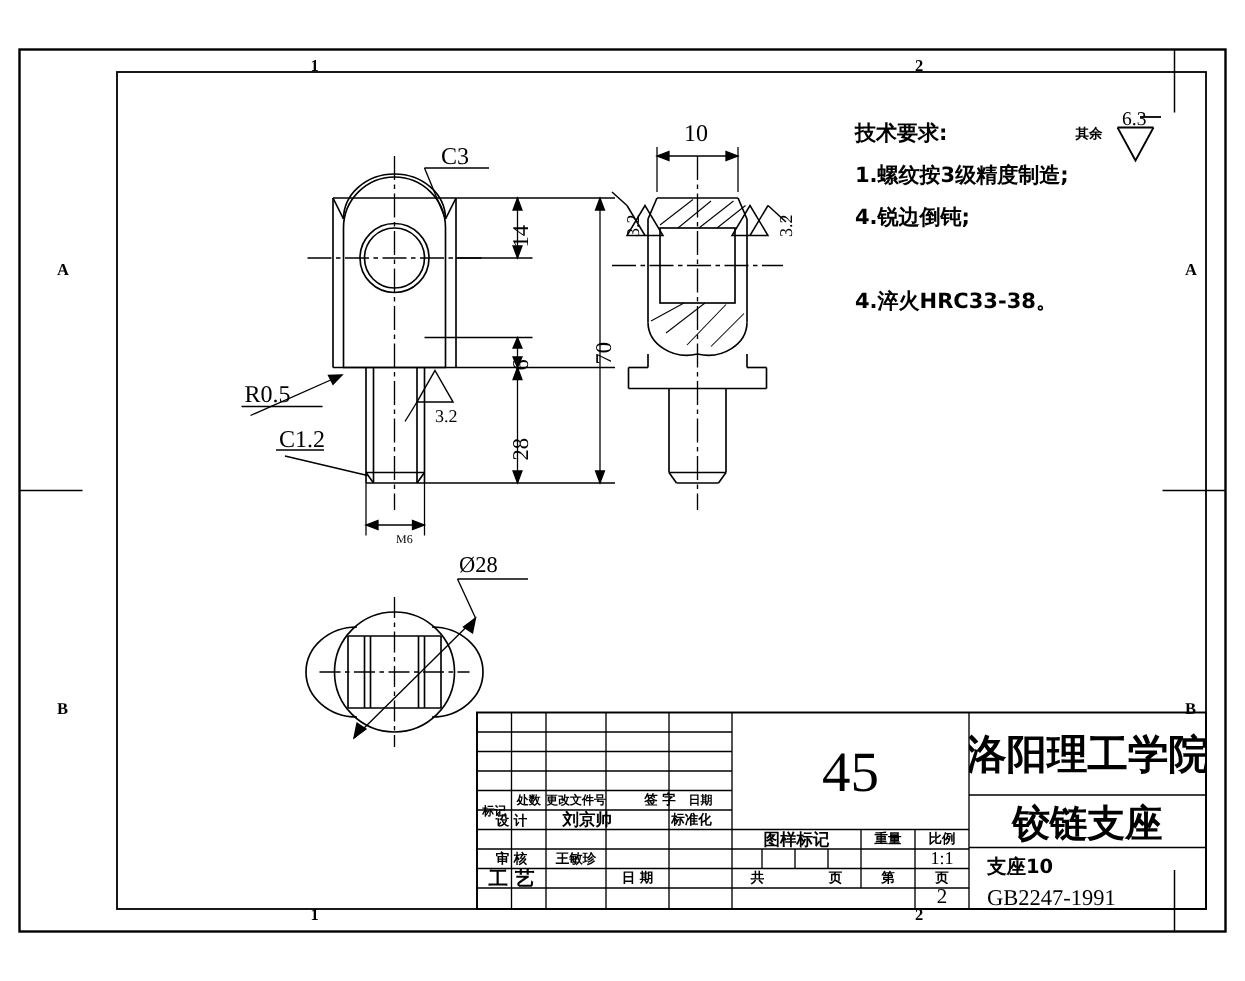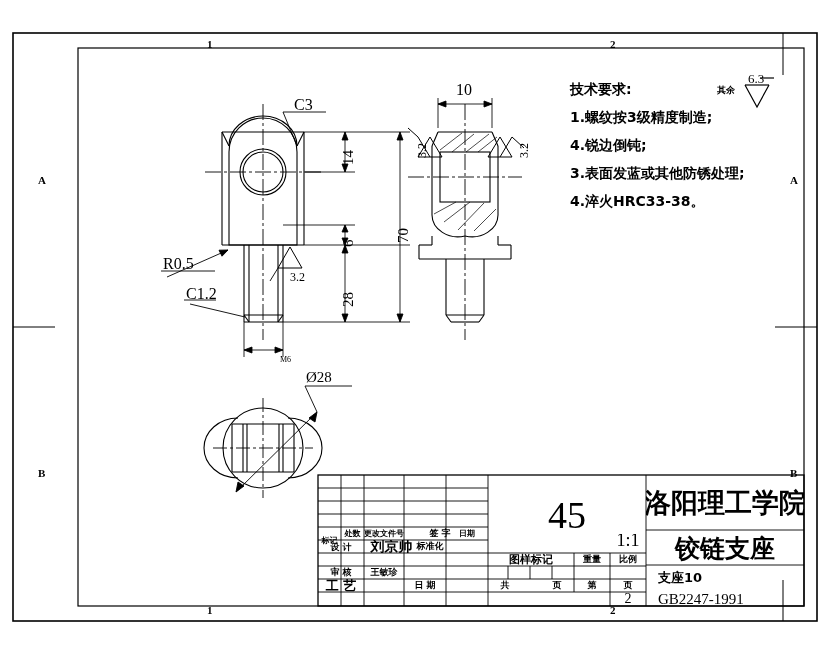--- a/index.html
+++ b/index.html
@@ -309,66 +309,65 @@
   <div class="lbl zone" style="left:207px; top:605px;">1</div>
   <div class="lbl zone" style="left:610px; top:605px;">2</div>
   <div class="lbl zone" style="left:38px; top:175px;">A</div>
   <div class="lbl zone" style="left:38px; top:468px;">B</div>
   <div class="lbl zone" style="left:790px; top:175px;">A</div>
   <div class="lbl zone" style="left:790px; top:468px;">B</div>
 
   <div class="lbl cjk tech-note" style="left:570px; top:82px;">技术要求:</div>
   <div class="lbl cjk tech-note" style="left:570px; top:110px;">1.螺纹按3级精度制造;</div>
   <div class="lbl cjk tech-note" style="left:570px; top:138px;">4.锐边倒钝;</div>
-  <div class="lbl cjk tech-note" style="left:570px; top:166px;">3.表面发蓝或其他防锈处理;</div>
   <div class="lbl cjk tech-note" style="left:570px; top:194px;">4.淬火HRC33-38。</div>
   <div class="lbl cjk" style="left:717px; top:86px; font-size:9px;">其余</div>
   <div class="lbl" style="left:748px; top:72px; font-size:13px;">6.3</div>
 
   <div class="lbl dim" style="left:294px; top:97px; font-size:16px;">C3</div>
   <div class="lbl dim rot90" style="left:341px; top:165px; font-size:15px;">14</div>
   <div class="lbl dim rot90" style="left:341px; top:247px; font-size:15px;">6</div>
   <div class="lbl dim rot90" style="left:341px; top:307px; font-size:15px;">28</div>
   <div class="lbl dim rot90" style="left:396px; top:243px; font-size:15px;">70</div>
   <div class="lbl dim" style="left:163px; top:256px; font-size:16px;">R0.5</div>
   <div class="lbl dim" style="left:186px; top:286px; font-size:16px;">C1.2</div>
-  <div class="lbl dim" style="left:280px; top:356px; font-size:8px;font-family:Liberation Serif, serif;">M6</div>
+  <div class="lbl dim" style="left:264px; top:356px; font-size:8px;font-family:Liberation Serif, serif;">M6</div>
   <div class="lbl dim" style="left:290px; top:271px; font-size:12px;">3.2</div>
 
   <div class="lbl dim" style="left:456px; top:82px; font-size:16px;">10</div>
   <div class="lbl dim rot90" style="left:416px; top:158px; font-size:12px;">3.2</div>
   <div class="lbl dim rot90" style="left:518px; top:158px; font-size:12px;">3.2</div>
 
   <div class="lbl dim" style="left:306px; top:370px; font-size:15px;">Ø28</div>
 
   <div class="tb-cell" style="left:318px; top:527px; width:23px; height:27px; font-size:8px;">标记</div>
   <div class="tb-cell" style="left:341px; top:527px; width:23px; height:13px; font-size:8px;">处数</div>
   <div class="tb-cell" style="left:364px; top:527px; width:40px; height:13px; font-size:8px;">更改文件号</div>
   <div class="tb-cell" style="left:404px; top:527px; width:42px; height:13px; font-size:9px;margin-left:15px;">签 字</div>
   <div class="tb-cell" style="left:446px; top:527px; width:42px; height:13px; font-size:8px;">日期</div>
 
   <div class="tb-cell" style="left:318px; top:540px; width:46px; height:15px; font-size:9px;">设 计</div>
-  <div class="tb-cell" style="left:364px; top:540px; width:55px; height:13px; font-size:14px;">刘京帅</div>
-  <div class="tb-cell" style="left:404px; top:540px; width:52px; height:13px; font-size:9px;">标准化</div>
+  <div class="tb-cell" style="left:364px; top:540px; width:55px; height:13px; font-size:11px;">刘京帅</div>
+  <div class="tb-cell" style="left:404px; top:540px; width:52px; height:13px; font-size:9px;padding-left:31px;">标准化</div>
 
   <div class="tb-cell" style="left:318px; top:566px; width:46px; height:13px; font-size:9px;">审 核</div>
   <div class="tb-cell" style="left:364px; top:566px; width:40px; height:13px; font-size:9px;">王敏珍</div>
 
   <div class="tb-cell" style="left:319px; top:579px; width:44px; height:13px; font-size:13px;">工 艺</div>
   <div class="tb-cell" style="left:404px; top:579px; width:42px; height:13px; font-size:9px;">日 期</div>
 
   <div class="tb-cell" style="left:488px; top:485px; width:158px; height:60px;
        font-family:'Liberation Serif',serif; font-weight:normal; font-size:38px;">45</div>
 
   <div class="tb-cell" style="left:488px; top:553px; width:86px; height:13px; font-size:11px;">图样标记</div>
   <div class="tb-cell" style="left:574px; top:553px; width:36px; height:13px; font-size:9px;">重量</div>
   <div class="tb-cell" style="left:610px; top:553px; width:36px; height:13px; font-size:9px;">比例</div>
 
-  <div class="tb-cell" style="left:610px; top:534px; width:36px; height:13px;
-       font-family:'Liberation Serif',serif; font-weight:normal; font-size:18px;">1:1</div>
+  <div class="tb-cell" style="left:610px; top:566px; width:36px; height:13px;
+       font-family:'Liberation Serif',serif; font-weight:normal; font-size:12px;">1:1</div>
 
   <div class="tb-cell" style="left:488px; top:579px; width:34px; height:13px; font-size:9px;">共</div>
   <div class="tb-cell" style="left:540px; top:579px; width:34px; height:13px; font-size:9px;">页</div>
   <div class="tb-cell" style="left:574px; top:579px; width:36px; height:13px; font-size:9px;">第</div>
   <div class="tb-cell" style="left:610px; top:579px; width:36px; height:13px; font-size:9px;">页</div>
   <div class="tb-cell" style="left:610px; top:592px; width:36px; height:14px;
        font-family:'Liberation Serif',serif; font-weight:normal; font-size:14px;">2</div>
 
   <div class="tb-cell" style="left:646px; top:531px; width:158px; height:34px; font-size:25px;">铰链支座</div>
   <div class="tb-cell" style="left:646px; top:476px; width:158px; height:54px; font-size:27px;">洛阳理工学院</div>

